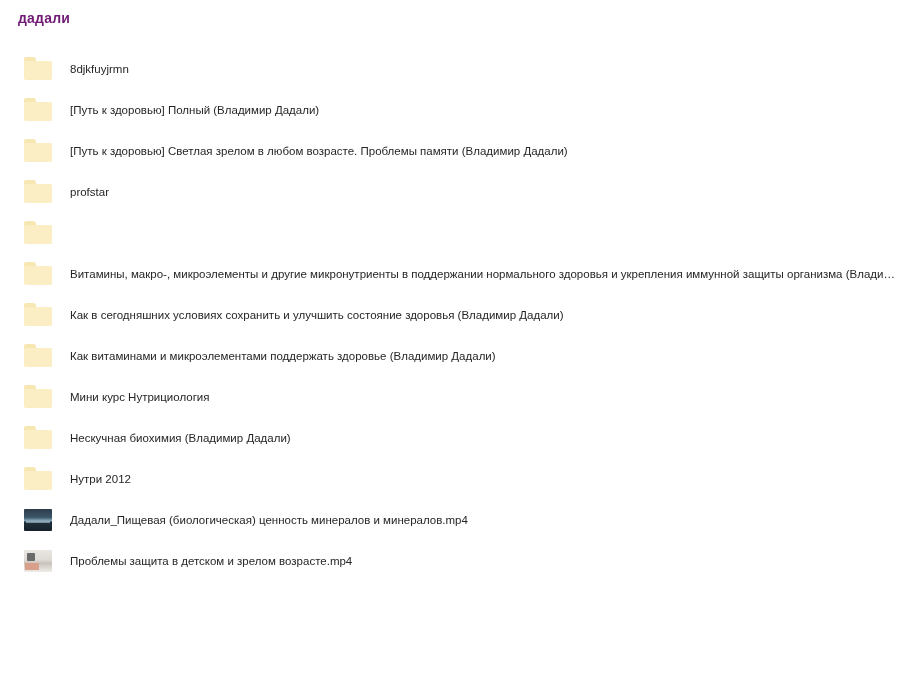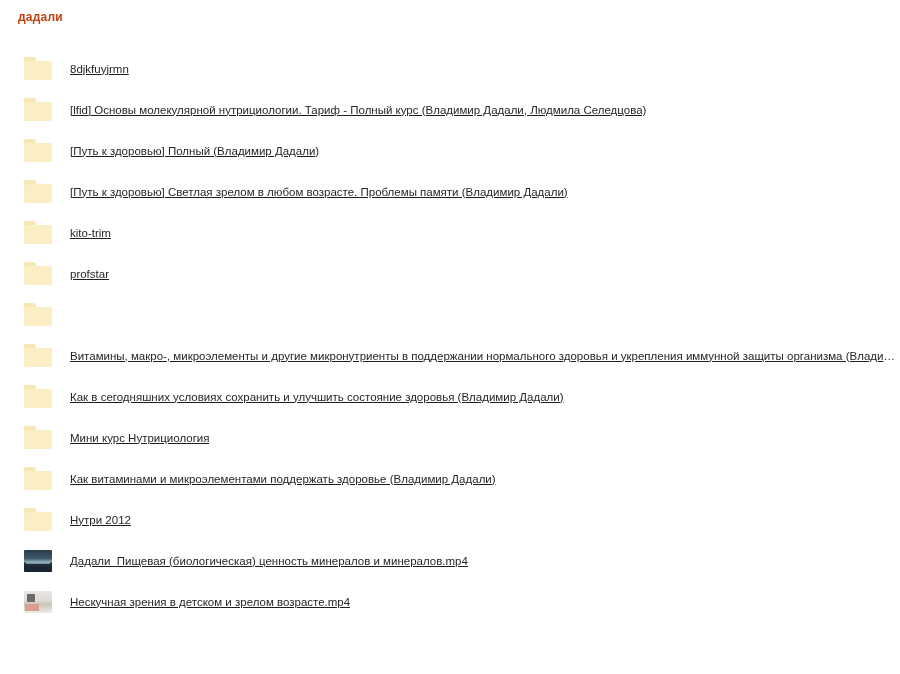--- a/index.html
+++ b/index.html
@@ -17,31 +17,30 @@
   .page {
     position: relative;
     width: 900px;
     height: 674px;
     box-sizing: border-box;
   }
   .page-title {
     position: absolute;
     left: 18px;
     top: 10px;
-    font-size: 12px;
+    font-size: 14px;
     font-weight: bold;
-    color: #c2410c;
+    color: #701a75;
     letter-spacing: 0.2px;
   }
   .file-list {
     position: absolute;
     left: 0;
     top: 48px;
     width: 900px;
-    text-decoration: underline;
   }
   .file-row {
     display: flex;
     align-items: center;
     height: 41px;
     padding-left: 24px;
     box-sizing: border-box;
   }
   .icon-cell {
     width: 46px;
@@ -144,56 +143,38 @@
         </div>
         <div class="file-name">8djkfuyjrmn</div>
       </div>
       <div class="file-row">
         <div class="icon-cell">
           <span class="folder-icon">
             <span class="tab"></span>
             <span class="body"></span>
           </span>
         </div>
-        <div class="file-name">[lfid] Основы молекулярной нутрициологии. Тариф - Полный курс (Владимир Дадали, Людмила Селедцова)</div>
-      </div>
-      <div class="file-row">
-        <div class="icon-cell">
-          <span class="folder-icon">
-            <span class="tab"></span>
-            <span class="body"></span>
-          </span>
-        </div>
         <div class="file-name">[Путь к здоровью] Полный (Владимир Дадали)</div>
       </div>
       <div class="file-row">
         <div class="icon-cell">
           <span class="folder-icon">
             <span class="tab"></span>
             <span class="body"></span>
           </span>
         </div>
         <div class="file-name">[Путь к здоровью] Светлая зрелом в любом возрасте. Проблемы памяти (Владимир Дадали)</div>
       </div>
       <div class="file-row">
         <div class="icon-cell">
           <span class="folder-icon">
             <span class="tab"></span>
             <span class="body"></span>
           </span>
         </div>
-        <div class="file-name">kito-trim</div>
-      </div>
-      <div class="file-row">
-        <div class="icon-cell">
-          <span class="folder-icon">
-            <span class="tab"></span>
-            <span class="body"></span>
-          </span>
-        </div>
         <div class="file-name">profstar</div>
       </div>
       <div class="file-row">
         <div class="icon-cell">
           <span class="folder-icon">
             <span class="tab"></span>
             <span class="body"></span>
           </span>
         </div>
       </div>
@@ -215,47 +196,56 @@
         </div>
         <div class="file-name">Как в сегодняшних условиях сохранить и улучшить состояние здоровья (Владимир Дадали)</div>
       </div>
       <div class="file-row">
         <div class="icon-cell">
           <span class="folder-icon">
             <span class="tab"></span>
             <span class="body"></span>
           </span>
         </div>
+        <div class="file-name">Как витаминами и микроэлементами поддержать здоровье (Владимир Дадали)</div>
+      </div>
+      <div class="file-row">
+        <div class="icon-cell">
+          <span class="folder-icon">
+            <span class="tab"></span>
+            <span class="body"></span>
+          </span>
+        </div>
         <div class="file-name">Мини курс Нутрициология</div>
       </div>
       <div class="file-row">
         <div class="icon-cell">
           <span class="folder-icon">
             <span class="tab"></span>
             <span class="body"></span>
           </span>
         </div>
-        <div class="file-name">Как витаминами и микроэлементами поддержать здоровье (Владимир Дадали)</div>
+        <div class="file-name">Нескучная биохимия (Владимир Дадали)</div>
       </div>
       <div class="file-row">
         <div class="icon-cell">
           <span class="folder-icon">
             <span class="tab"></span>
             <span class="body"></span>
           </span>
         </div>
         <div class="file-name">Нутри 2012</div>
       </div>
       <div class="file-row">
         <div class="icon-cell">
           <span class="thumb thumb-dark"></span>
         </div>
         <div class="file-name">Дадали_Пищевая (биологическая) ценность минералов и минералов.mp4</div>
       </div>
       <div class="file-row">
         <div class="icon-cell">
           <span class="thumb thumb-light"></span>
         </div>
-        <div class="file-name">Нескучная зрения в детском и зрелом возрасте.mp4</div>
+        <div class="file-name">Проблемы защита в детском и зрелом возрасте.mp4</div>
       </div>
     </div>
 
 </div>
 
 </body></html>

